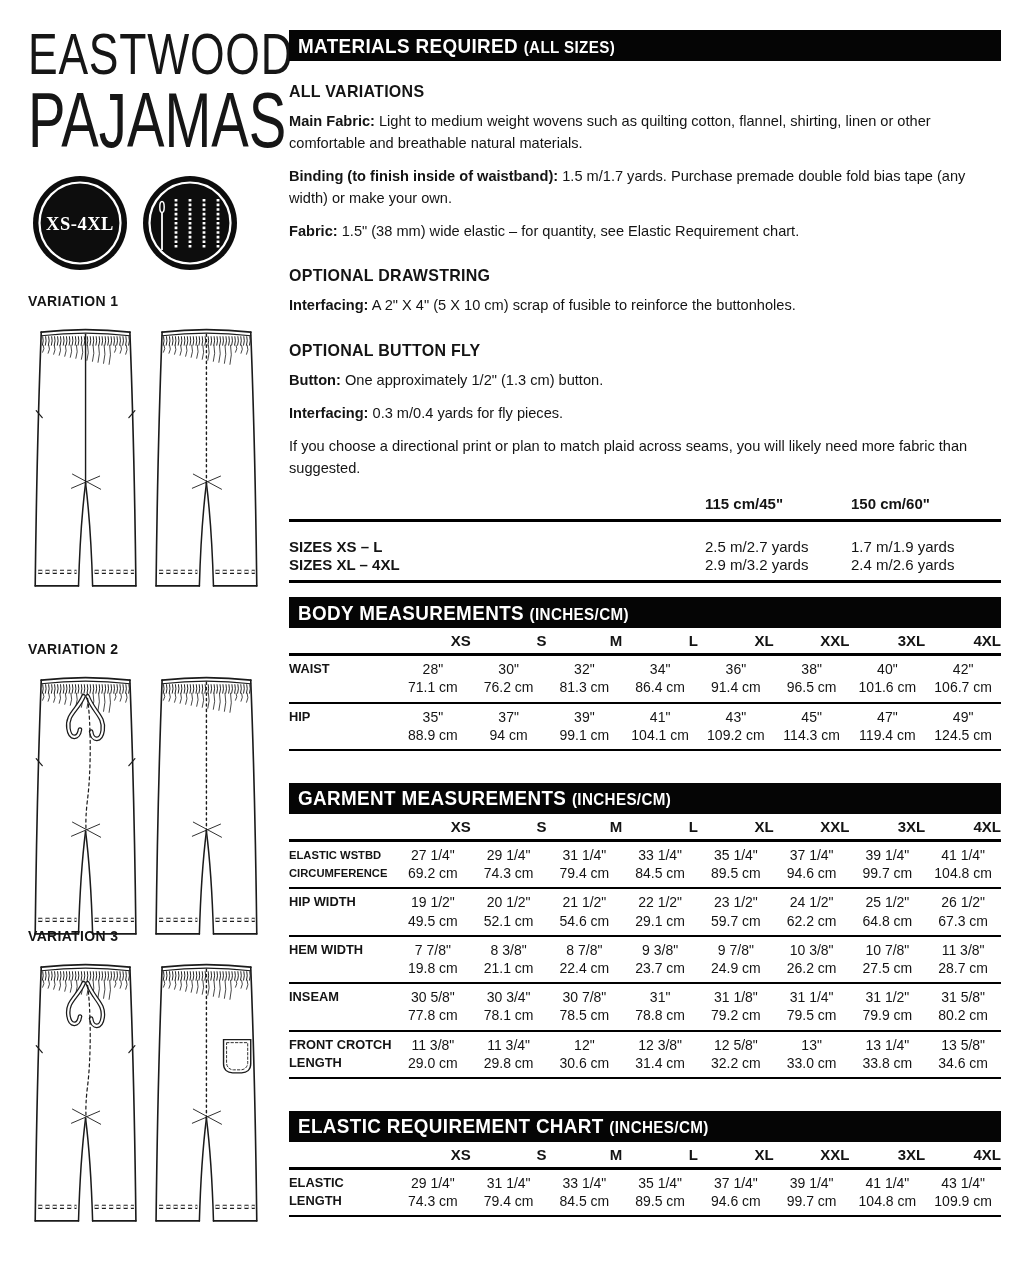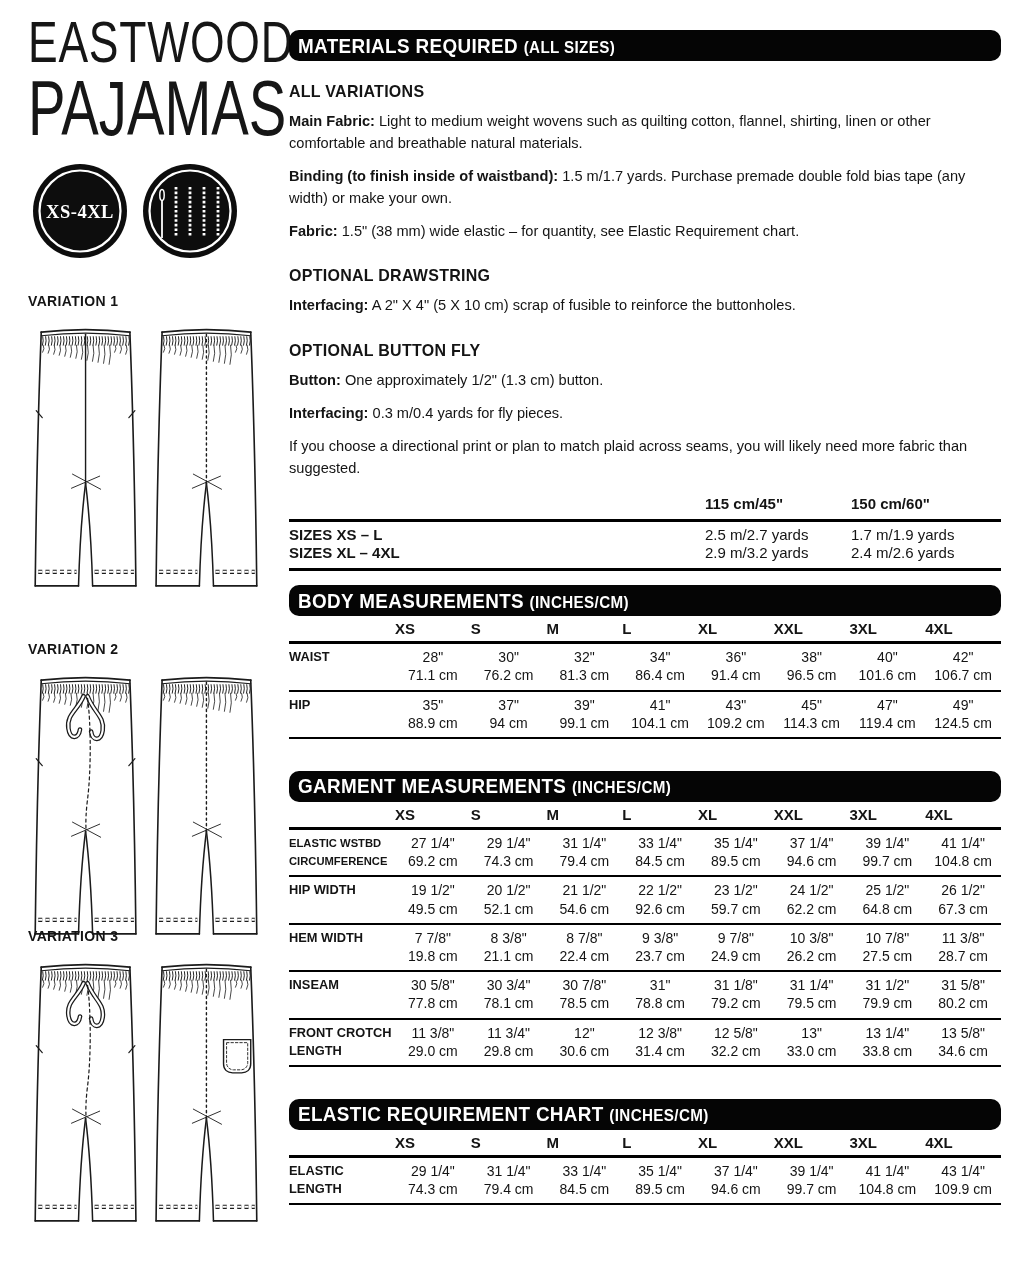--- a/index.html
+++ b/index.html
@@ -1,54 +1,54 @@
 <!DOCTYPE html>
 <html><head>
 <meta charset="utf-8">
 <style>
   html,body{margin:0;padding:0;background:#e8e8e8;}
   .page{position:relative;width:1024px;height:1280px;background:#ffffff;overflow:hidden;
         font-family:"Liberation Sans",sans-serif;color:#141414;}
   
-  .left{position:absolute;left:28px;top:14px;width:256px;}
+  .left{position:absolute;left:28px;top:26px;width:256px;}
   .logo-l1{font-size:57px;font-weight:400;line-height:1;letter-spacing:1px;
            transform:scaleX(.78);transform-origin:0 0;white-space:nowrap;color:#161616;}
   .logo-l2{font-size:77px;font-weight:400;line-height:.92;letter-spacing:0;
            transform:scaleX(.73);transform-origin:0 0;white-space:nowrap;color:#161616;margin-top:2px;}
   .badges{margin-top:18px;display:block;}
   .variation{position:absolute;left:28px;width:240px;}
   .v1{top:292px}.v2{top:640px}.v3{top:927px}
   .var-label{font-size:15.5px;font-weight:700;letter-spacing:.4px;
              transform:scaleX(.9);transform-origin:0 0;white-space:nowrap;}
   .var-art{margin-top:6px;}
   
   .right{position:absolute;left:289px;top:30px;width:712px;}
   .bar{background:#050505;color:#fff;height:31px;display:flex;align-items:center;
-       padding:0 9px;margin:0;border-radius:10px;}
+       padding:0 9px;margin:0;}
   .bar .t{font-size:20.5px;font-weight:700;letter-spacing:.4px;display:inline-block;
           transform:scaleX(.92);transform-origin:0 50%;white-space:nowrap;}
   .bar .t .sfx{font-size:16.5px;}
   .subhead{font-size:17px;font-weight:700;letter-spacing:.3px;margin:0 0 9px 0;
            transform:scaleX(.94);transform-origin:0 0;white-space:nowrap;}
   .mt1{margin-top:21px}.mt2{margin-top:24px}
   p.item{font-size:14.6px;line-height:1.5;margin:0 14px 11px 0;max-width:695px;}
   p.item b{font-weight:700;}
   
   .fabric{margin-top:15px;width:100%;}
   .ft-row{display:grid;grid-template-columns:1fr 146px 150px;align-items:end;}
   .ft-head{border-bottom:3.5px solid #000;padding-bottom:5px;}
   .ft-head .ft-val{font-weight:700;font-size:15px;}
-  .ft-body{border-bottom:3px solid #000;padding:4px 0 5px 0;}
+  .ft-body{border-bottom:3px solid #000;padding:16px 0 5px 0;}
   .ft-label{font-weight:700;font-size:15px;line-height:1.25;}
   .ft-val{font-size:15px;line-height:1.25;}
   
   .mtable{width:100%;border-collapse:collapse;table-layout:fixed;border-bottom:2.5px solid #000;}
   .mtable th,.mtable td{padding:0;}
   .mtable th.lbl,.mtable td.lbl{width:106px;text-align:left;}
-  .mtable thead th{font-size:15px;font-weight:700;text-align:left;
+  .mtable thead th{font-size:15px;font-weight:700;text-align:right;
                    padding:4px 0 4px 0;border-bottom:3px solid #000;}
   .mtable tbody td{text-align:center;vertical-align:top;padding:4px 0 5px 0;}
   .mtable tbody tr + tr td{border-top:2.5px solid #000;}
   .mtable td.lbl div{font-size:13.5px;font-weight:700;line-height:1.34;white-space:nowrap;
                      transform:scaleX(.95);transform-origin:0 0;}
   .mtable td.lbl.sm div{font-size:11.8px;line-height:1.55;}
   .mtable .in,.mtable .cm{font-size:14px;font-weight:400;line-height:1.3;}
   .gap28{margin-top:32px}.gap30{margin-top:14px}
 </style>
 </head>
@@ -697,21 +697,21 @@
             <td>
               <div class="in">20 1/2"</div>
               <div class="cm">52.1 cm</div>
             </td>
             <td>
               <div class="in">21 1/2"</div>
               <div class="cm">54.6 cm</div>
             </td>
             <td>
               <div class="in">22 1/2"</div>
-              <div class="cm">92.6 cm</div>
+              <div class="cm">29.1 cm</div>
             </td>
             <td>
               <div class="in">23 1/2"</div>
               <div class="cm">59.7 cm</div>
             </td>
             <td>
               <div class="in">24 1/2"</div>
               <div class="cm">62.2 cm</div>
             </td>
             <td>

